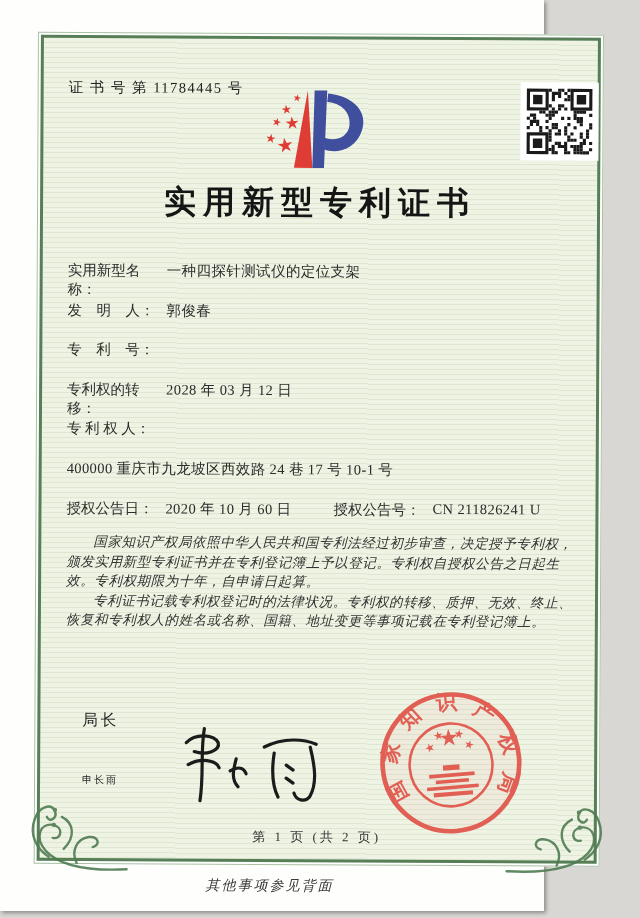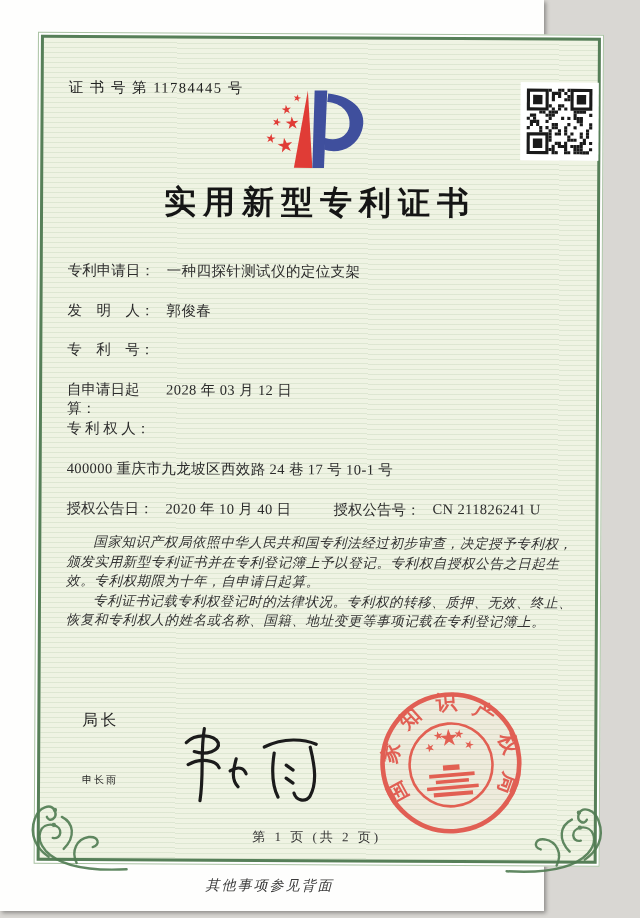--- a/index.html
+++ b/index.html
@@ -214,43 +214,43 @@
                 <rect x="20" y="22" width="1" height="1"></rect>
                 <rect x="21" y="22" width="1" height="1"></rect>
               </g>
             </svg>
         </div>
 
         <div class="title">实用新型专利证书</div>
 
         <div class="fields">
           <div class="frow">
-            <span class="flabel">专利申请日：</span>
+            <span class="flabel">实用新型名称：</span>
             <span class="fvalue">一种四探针测试仪的定位支架</span>
           </div>
           <div class="frow">
             <span class="flabel">发　明　人：</span>
             <span class="fvalue">郭俊春</span>
           </div>
           <div class="frow">
             <span class="flabel">专　利　号：</span>
           </div>
           <div class="frow">
-            <span class="flabel">自申请日起算：</span>
+            <span class="flabel">专利权的转移：</span>
             <span class="fvalue">2028 年 03 月 12 日</span>
           </div>
           <div class="frow">
             <span class="flabel">专 利 权 人：</span>
           </div>
           <div class="frow">
             <span class="fvalue">400000  重庆市九龙坡区西效路 24 巷 17 号 10-1 号</span>
           </div>
           <div class="frow">
             <span class="flabel">授权公告日：</span>
-            <span class="fvalue">2020 年 10 月 40 日</span>
+            <span class="fvalue">2020 年 10 月 60 日</span>
             <span class="flabel grant-label">授权公告号：</span>
             <span class="fvalue">CN 211826241 U</span>
           </div>
         </div>
 
         <div class="paras">
           <p>国家知识产权局依照中华人民共和国专利法经过初步审查，决定授予专利权，颁发实用新型专利证书并在专利登记簿上予以登记。专利权自授权公告之日起生效。专利权期限为十年，自申请日起算。</p>
           <p>专利证书记载专利权登记时的法律状况。专利权的转移、质押、无效、终止、恢复和专利权人的姓名或名称、国籍、地址变更等事项记载在专利登记簿上。</p>
         </div>
 

